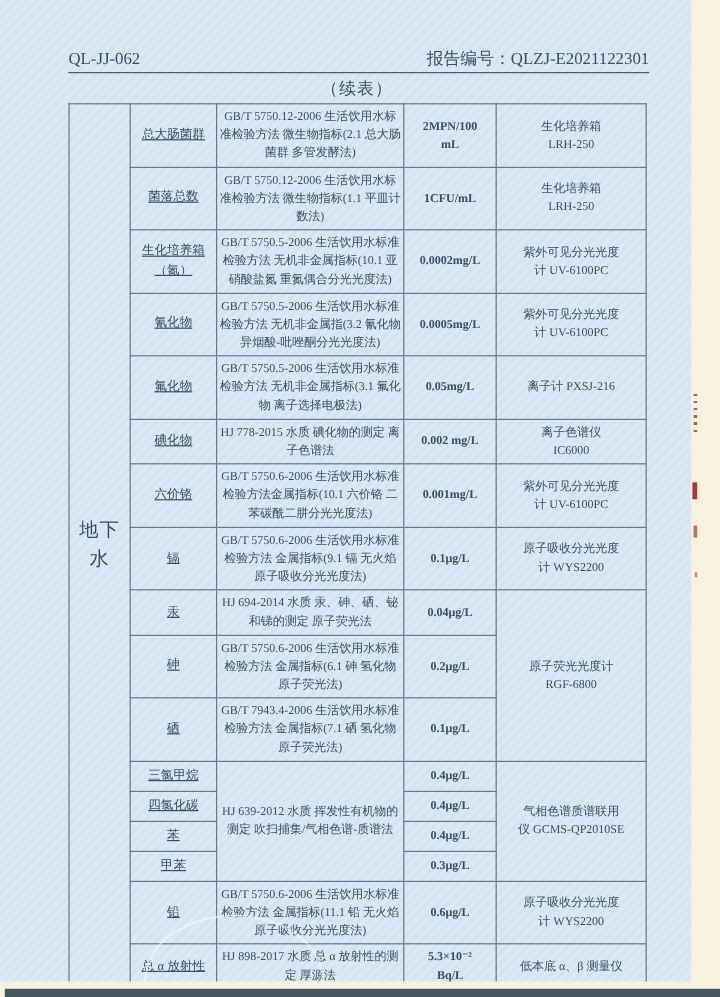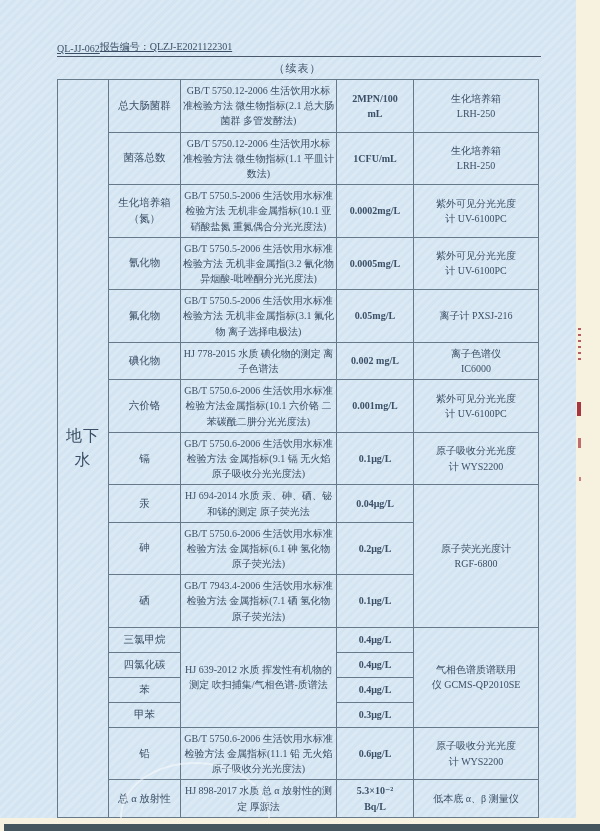--- a/index.html
+++ b/index.html
@@ -24,47 +24,46 @@
     color: #3a4f66;
     overflow: hidden;
   }
   .watermark-circle {
     position: absolute; left: 120px; top: 762px; width: 150px; height: 110px;
     border: 2px solid rgba(255,255,255,0.45); border-radius: 50%;
     pointer-events: none;
   }
   .header-row {
     margin: 40px 35px 0 57px;
-    display: flex; justify-content: flex-start; align-items: flex-end;
+    display: flex; justify-content: space-between; align-items: flex-end;
     border-bottom: 1px solid #49596b;
     padding-bottom: 2px;
-    font-size: 10px;
-    text-decoration: underline;
+    font-size: 14px;
   }
   .continued-label {
     width: 481px; margin: 4px 0 3px 57px;
-    text-align: center; font-size: 11px; letter-spacing: 1px;
+    text-align: center; font-size: 14px; letter-spacing: 1px;
   }
   table.analysis {
     margin-left: 57px; width: 481px;
     border-collapse: collapse;
     table-layout: fixed;
   }
   td.cell {
     border: 1px solid #65798a;
     font-size: 10px;
     line-height: 1.52;
     text-align: center;
     vertical-align: middle;
     padding: 3px 2px;
     white-space: pre-line;
     height: 25px;
   }
   td.sample-type { width: 51px; font-size: 16px; letter-spacing: 1px; }
-  td.param  { width: 72px; font-size: 10.5px; }
+  td.param  { width: 72px; font-size: 10.5px; text-decoration: underline; }
   td.method { width: 156px; margin-left: 28px; }
   td.limit  { width: 77px; font-weight: bold; }
   td.inst   { width: 125px; }
   
   .red-mark { position: absolute; background: #a83540; }
   .red-dots { position: absolute; left: 578px; top: 328px; width: 3px; height: 36px;
     background: repeating-linear-gradient(#a83540 0 2px, transparent 2px 6px); opacity: .8; }
   .red-bar  { left: 577px; top: 402px; width: 4px; height: 14px; }
   .red-dash1{ left: 578px; top: 438px; width: 3px; height: 10px; opacity: .7; }
   .red-dash2{ left: 579px; top: 477px; width: 2px; height: 4px; opacity: .6; }

